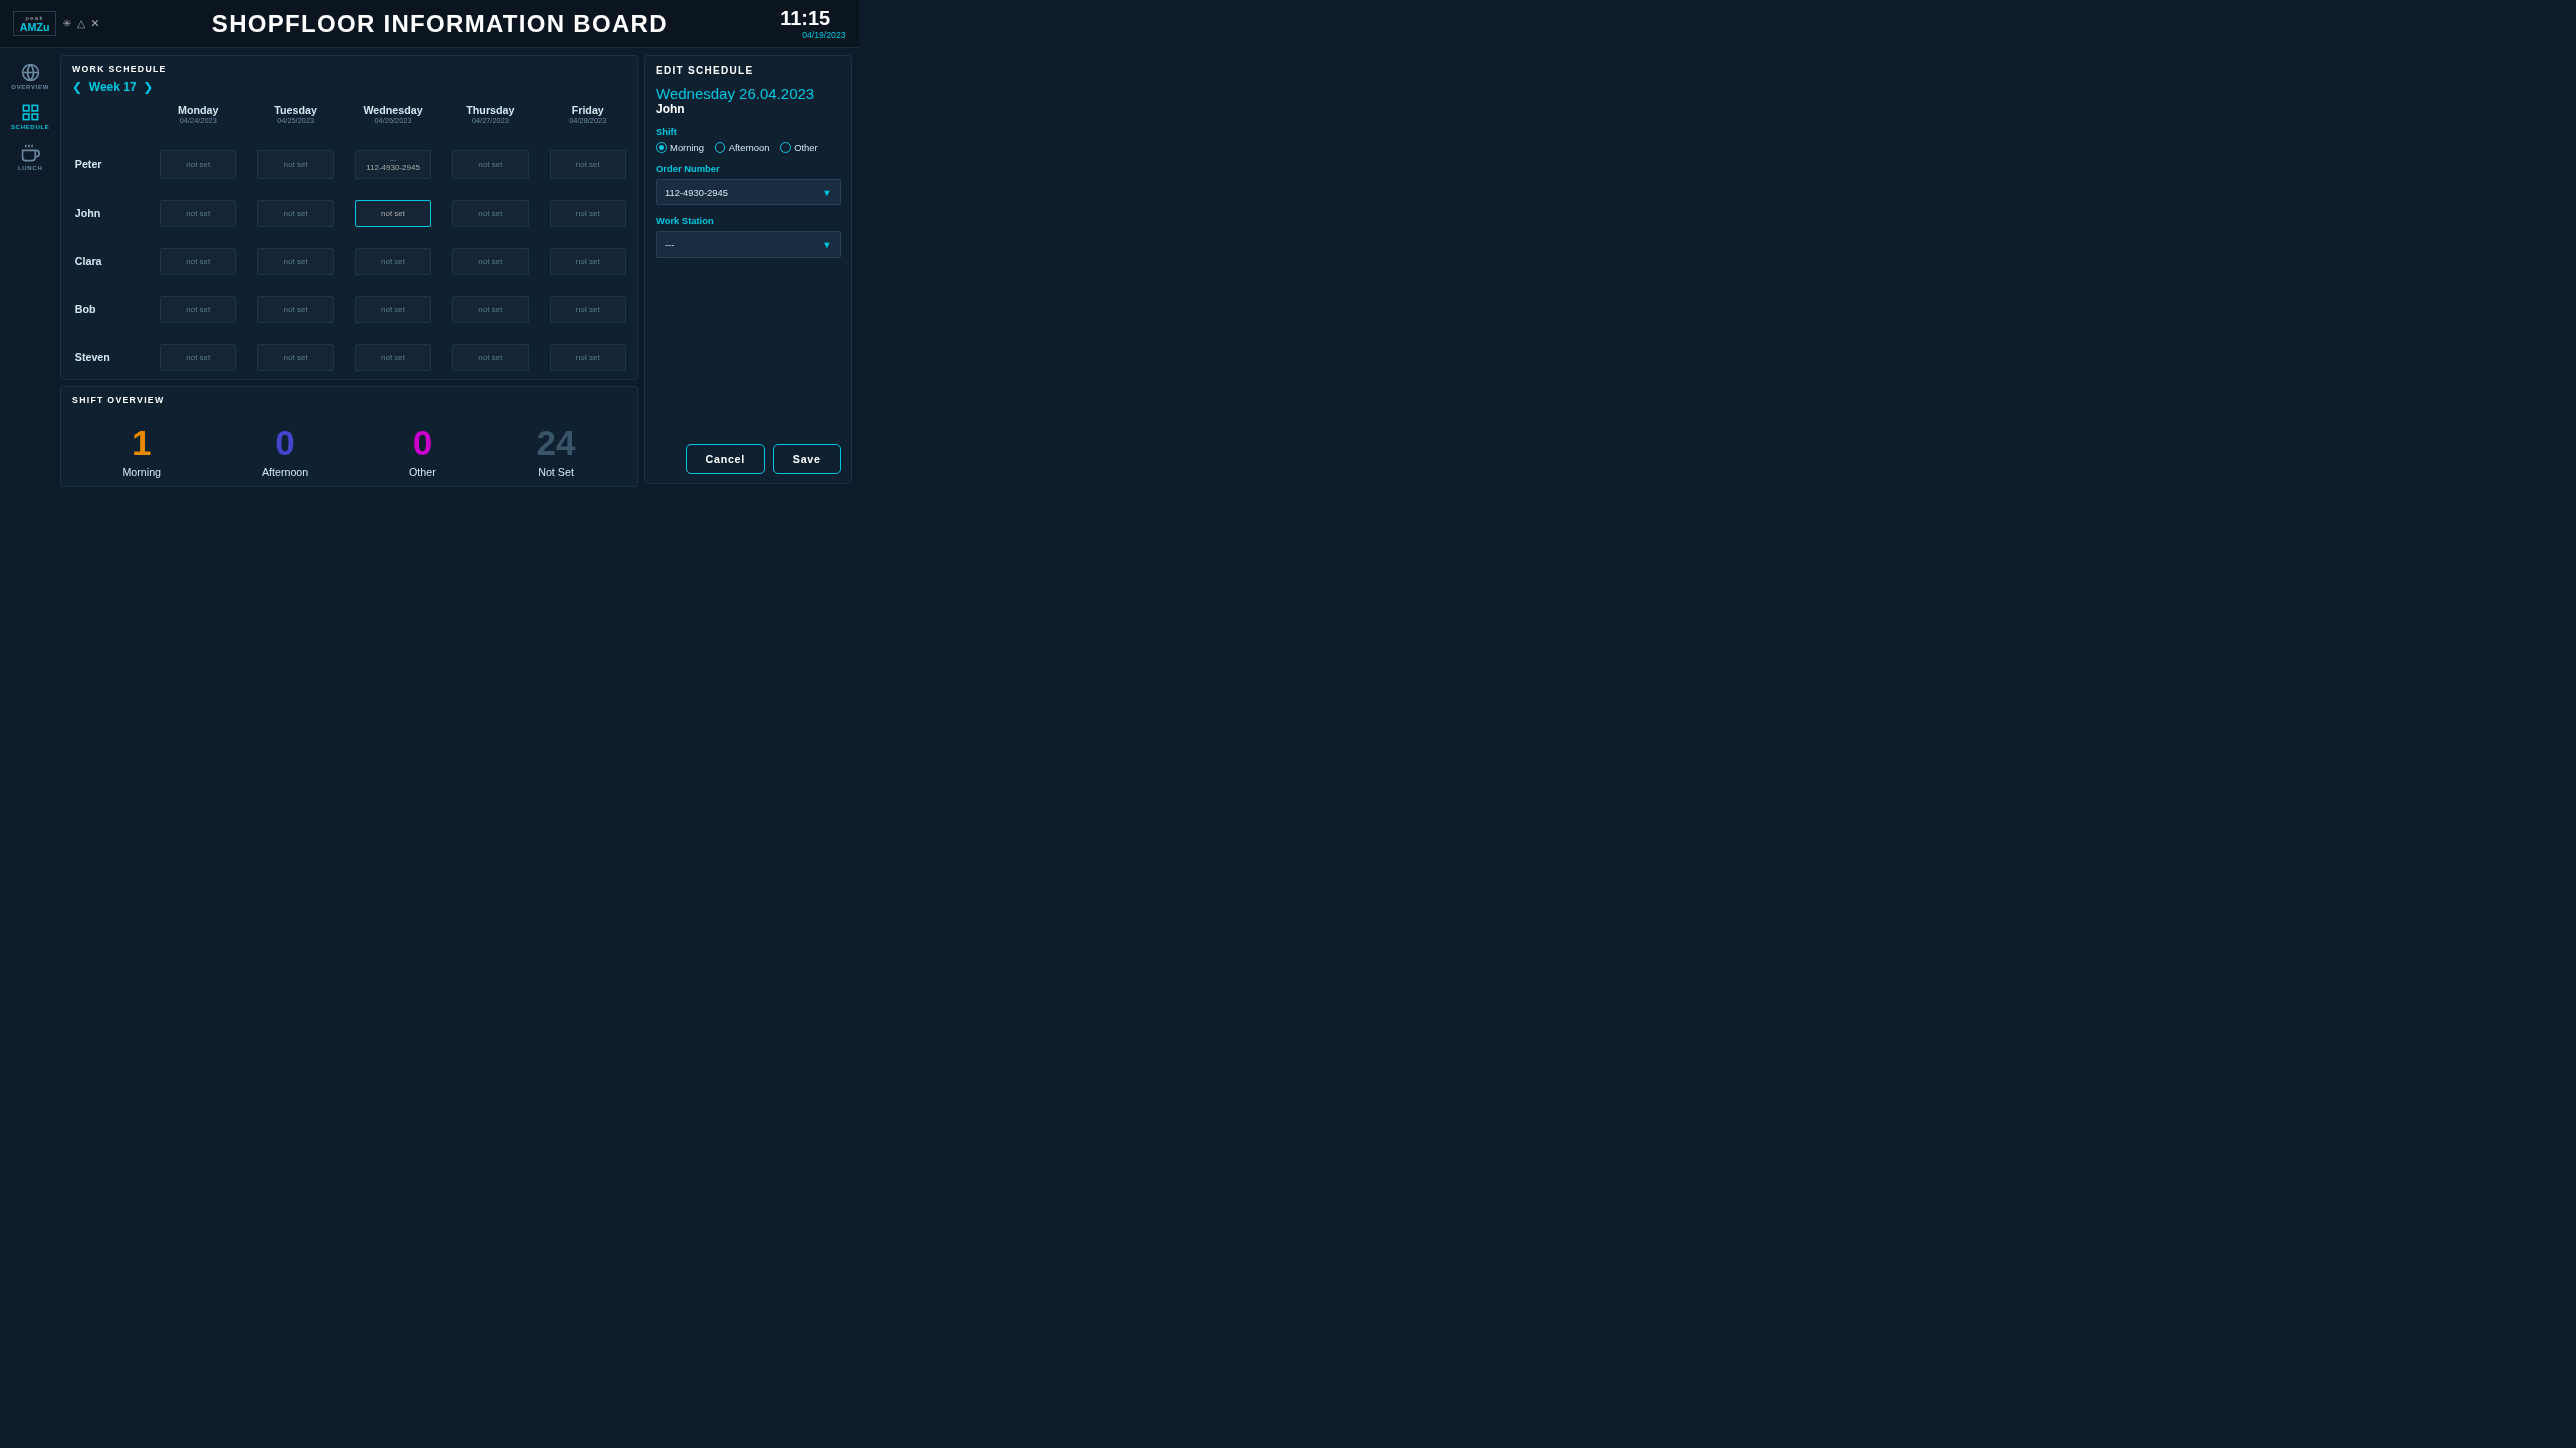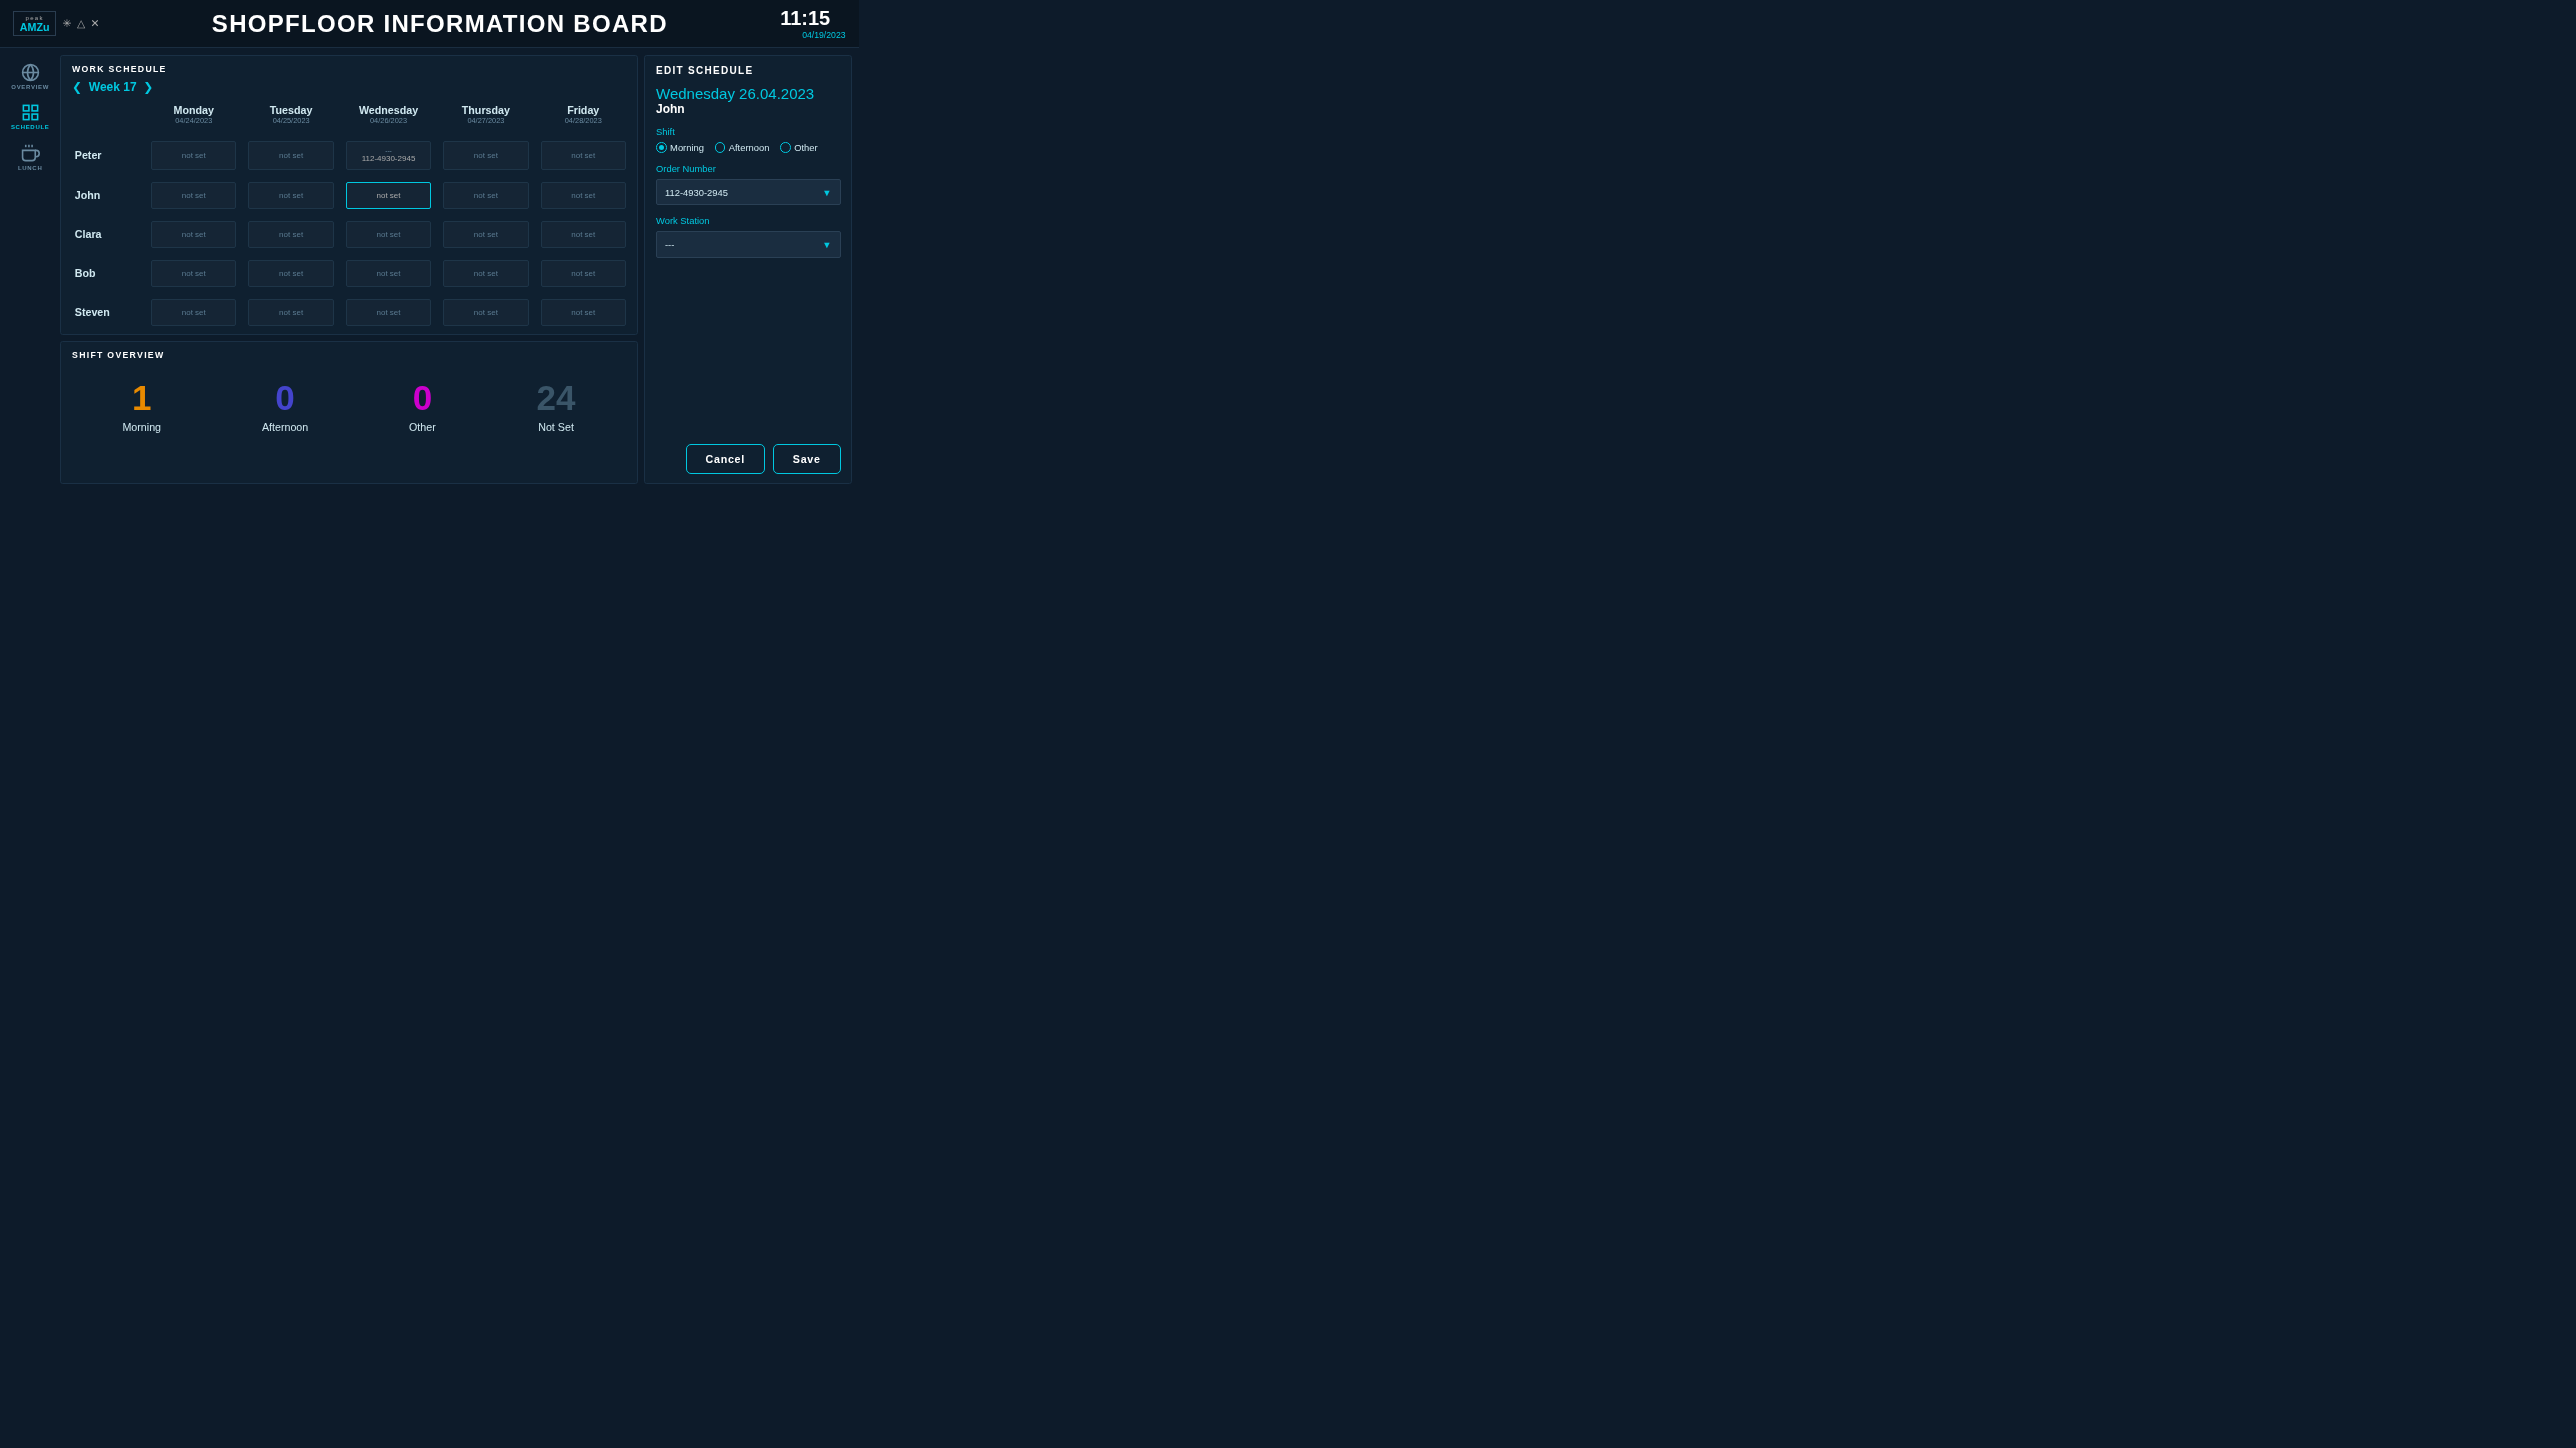--- a/index.html
+++ b/index.html
@@ -158,21 +158,21 @@
     .week-label {
       font-size: 12px;
       font-weight: bold;
       color: #00c8e0;
     }
 
     
     .schedule-grid {
       display: grid;
       grid-template-columns: 67px repeat(5, 1fr);
-      gap: 12px;
+      gap: 21px;
     }
     .col-header {
       text-align: center;
       padding-bottom: 4px;
     }
     .col-day {
       font-size: 10.7px;
       font-weight: bold;
       color: #d0e8f0;
     }
@@ -270,21 +270,21 @@
     .edit-name {
       font-size: 12px;
       font-weight: bold;
       color: #fff;
     }
 
     
     .section-label {
       font-size: 9.4px;
       color: #00c8e0;
-      font-weight: normal;
+      font-weight: bold;
       margin-bottom: 5.4px;
     }
     .radio-group {
       display: flex;
       gap: 10.7px;
       align-items: center;
     }
     .radio-item {
       display: flex;
       align-items: center;

